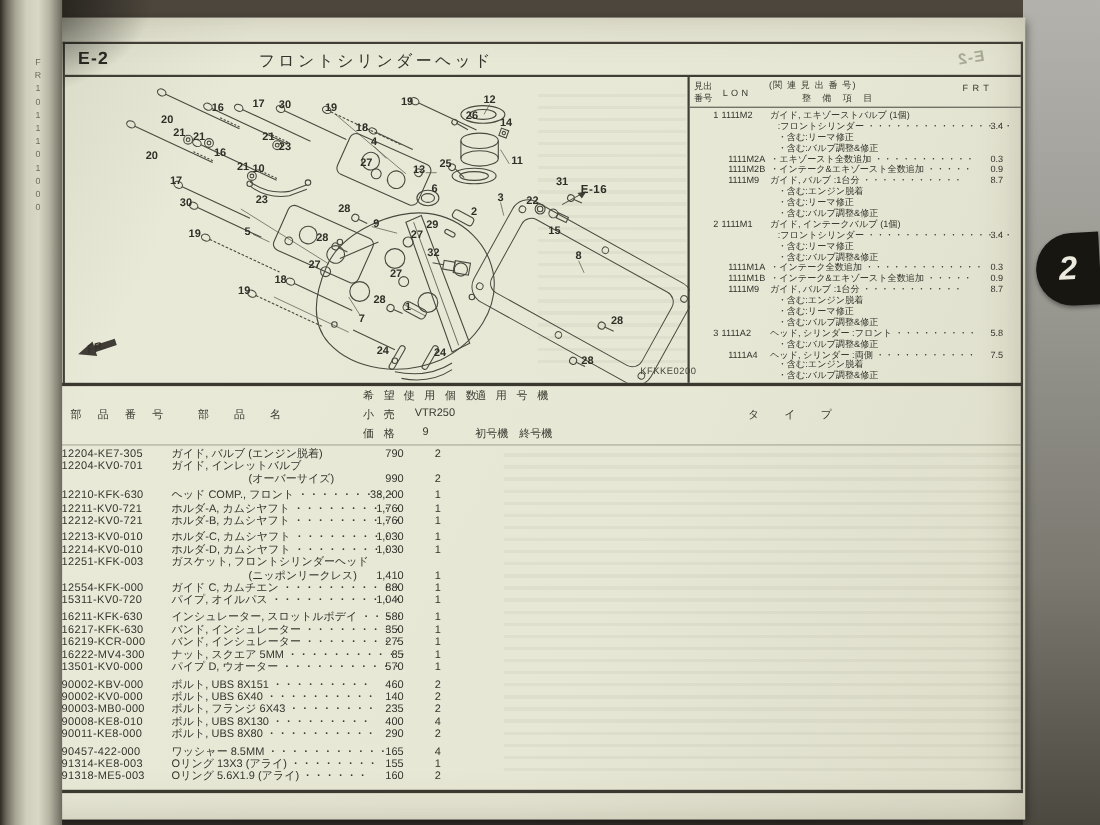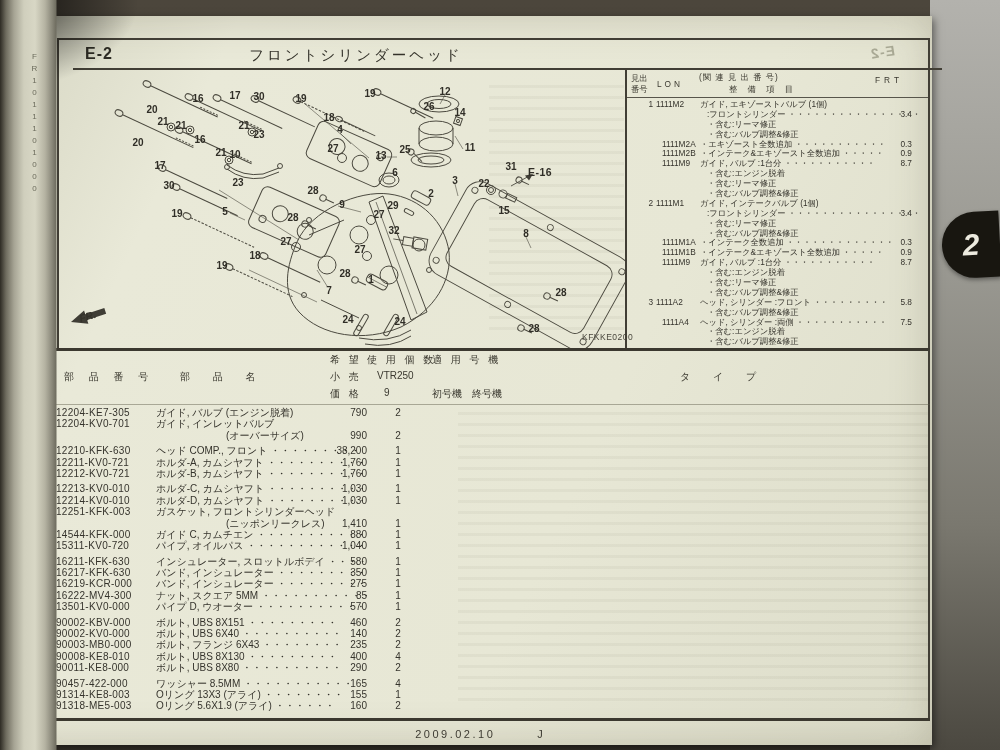--- a/index.html
+++ b/index.html
@@ -17,21 +17,21 @@
   
   .spine{position:absolute;left:0;top:0;width:57px;height:750px;z-index:5;
         background:linear-gradient(90deg,#2e2b24 0px,#6e6b5e 6px,#a6a494 14px,#d0cfbd 24px,#d8d7c5 35px,#b5b3a2 45px,#8a887a 52px,#6f6d60 56px,rgba(0,0,0,0) 57px);}
   .spine-text{position:absolute;left:30px;top:52px;writing-mode:vertical-rl;text-orientation:upright;
         font-size:8px;letter-spacing:3px;color:rgba(70,70,55,.75);}
   .mirrored-code{position:absolute;left:856px;top:28px;transform:scaleX(-1) rotate(9deg);
         font-weight:700;font-size:14px;color:rgba(110,110,88,.5);letter-spacing:1px;}
   
   .main-box{position:absolute;left:43px;top:22px;width:873px;height:312px;
         border:2px solid #413e35;border-bottom:none;box-sizing:border-box;}
-  .header-row{position:absolute;left:14px;top:0;width:100%;height:30px;border-bottom:2px solid #413e35;box-sizing:border-box;}
+  .header-row{position:absolute;left:0;top:0;width:100%;height:30px;border-bottom:2px solid #413e35;box-sizing:border-box;}
   .sec{position:absolute;left:12px;top:5px;font-weight:700;font-size:16px;letter-spacing:1px;color:#2e2c25;}
   .title{position:absolute;left:0;right:303px;top:6px;text-align:center;font-size:14.5px;letter-spacing:3px;color:#34322a;}
   
   .diagram{position:absolute;left:0;top:30px;width:568px;height:278px;}
   .diagram svg{position:absolute;left:0;top:0;}
   .callout{position:absolute;transform:translate(-50%,-50%);font-size:10px;font-weight:600;color:#302e27;white-space:nowrap;}
   .callout.b{font-weight:800;font-size:10.5px;letter-spacing:.5px;}
   .dcode{position:absolute;left:523px;top:262px;font-size:8.5px;letter-spacing:.5px;color:#4a483e;}
   .frlab{position:absolute;left:20px;top:240px;font-size:10.5px;font-weight:800;font-style:italic;transform:rotate(-16deg);color:#34322a;}
   .ghost{position:absolute;background:repeating-linear-gradient(0deg,rgba(118,116,96,.07) 0 3px,rgba(0,0,0,0) 3px 11px);}
@@ -445,44 +445,41 @@
           <div class="prow"><span class="p-no"></span><span class="p-code"></span><span class="p-name" style="padding-left: 70px;">(オーバーサイズ)</span><span class="p-price">990</span><span class="p-qty">2</span></div>
           <div class="pgap"></div>
           <div class="prow"><span class="p-no">3</span><span class="p-code">12210-KFK-630</span><span class="p-name">ヘッド COMP., フロント ・・・・・・・・・</span><span class="p-price">38,200</span><span class="p-qty">1</span></div>
           <div class="prow"><span class="p-no">4</span><span class="p-code">12211-KV0-721</span><span class="p-name">ホルダ-A, カムシヤフト ・・・・・・・・・・</span><span class="p-price">1,760</span><span class="p-qty">1</span></div>
           <div class="prow"><span class="p-no">5</span><span class="p-code">12212-KV0-721</span><span class="p-name">ホルダ-B, カムシヤフト ・・・・・・・・・・</span><span class="p-price">1,760</span><span class="p-qty">1</span></div>
           <div class="pgap"></div>
           <div class="prow"><span class="p-no">6</span><span class="p-code">12213-KV0-010</span><span class="p-name">ホルダ-C, カムシヤフト ・・・・・・・・・・</span><span class="p-price">1,030</span><span class="p-qty">1</span></div>
           <div class="prow"><span class="p-no">7</span><span class="p-code">12214-KV0-010</span><span class="p-name">ホルダ-D, カムシヤフト ・・・・・・・・・・</span><span class="p-price">1,030</span><span class="p-qty">1</span></div>
           <div class="prow"><span class="p-no">8</span><span class="p-code">12251-KFK-003</span><span class="p-name">ガスケット, フロントシリンダーヘッド</span><span class="p-price"></span><span class="p-qty"></span></div>
           <div class="prow"><span class="p-no"></span><span class="p-code"></span><span class="p-name" style="padding-left: 70px;">(ニッポンリークレス)</span><span class="p-price">1,410</span><span class="p-qty">1</span></div>
-          <div class="prow"><span class="p-no">9</span><span class="p-code">14544-KFK-000</span><span class="p-name">ガイド C, カムチエン ・・・・・・・・・・・</span><span class="p-price">880</span><span class="p-qty">1</span></div>
+          <div class="prow"><span class="p-no">9</span><span class="p-code">12554-KFK-000</span><span class="p-name">ガイド C, カムチエン ・・・・・・・・・・・</span><span class="p-price">880</span><span class="p-qty">1</span></div>
           <div class="prow"><span class="p-no">10</span><span class="p-code">15311-KV0-720</span><span class="p-name">パイプ, オイルパス ・・・・・・・・・・・・</span><span class="p-price">1,040</span><span class="p-qty">1</span></div>
           <div class="pgap"></div>
           <div class="prow"><span class="p-no">11</span><span class="p-code">16211-KFK-630</span><span class="p-name">インシュレーター, スロットルボデイ ・・・・</span><span class="p-price">580</span><span class="p-qty">1</span></div>
           <div class="prow"><span class="p-no">12</span><span class="p-code">16217-KFK-630</span><span class="p-name">バンド, インシュレーター ・・・・・・・・・</span><span class="p-price">350</span><span class="p-qty">1</span></div>
           <div class="prow"><span class="p-no">13</span><span class="p-code">16219-KCR-000</span><span class="p-name">バンド, インシュレーター ・・・・・・・・・</span><span class="p-price">275</span><span class="p-qty">1</span></div>
           <div class="prow"><span class="p-no">14</span><span class="p-code">16222-MV4-300</span><span class="p-name">ナット, スクエア 5MM ・・・・・・・・・・・</span><span class="p-price">85</span><span class="p-qty">1</span></div>
           <div class="prow"><span class="p-no">15</span><span class="p-code">13501-KV0-000</span><span class="p-name">パイプ D, ウオーター ・・・・・・・・・・・</span><span class="p-price">570</span><span class="p-qty">1</span></div>
           <div class="pgap"></div>
           <div class="prow"><span class="p-no">16</span><span class="p-code">90002-KBV-000</span><span class="p-name">ボルト, UBS 8X151 ・・・・・・・・・</span><span class="p-price">460</span><span class="p-qty">2</span></div>
           <div class="prow"><span class="p-no">17</span><span class="p-code">90002-KV0-000</span><span class="p-name">ボルト, UBS 6X40 ・・・・・・・・・・</span><span class="p-price">140</span><span class="p-qty">2</span></div>
           <div class="prow"><span class="p-no">18</span><span class="p-code">90003-MB0-000</span><span class="p-name">ボルト, フランジ 6X43 ・・・・・・・・</span><span class="p-price">235</span><span class="p-qty">2</span></div>
           <div class="prow"><span class="p-no">19</span><span class="p-code">90008-KE8-010</span><span class="p-name">ボルト, UBS 8X130 ・・・・・・・・・</span><span class="p-price">400</span><span class="p-qty">4</span></div>
           <div class="prow"><span class="p-no">20</span><span class="p-code">90011-KE8-000</span><span class="p-name">ボルト, UBS 8X80 ・・・・・・・・・・</span><span class="p-price">290</span><span class="p-qty">2</span></div>
           <div class="pgap"></div>
           <div class="prow"><span class="p-no">21</span><span class="p-code">90457-422-000</span><span class="p-name">ワッシャー 8.5MM ・・・・・・・・・・・</span><span class="p-price">165</span><span class="p-qty">4</span></div>
           <div class="prow"><span class="p-no">22</span><span class="p-code">91314-KE8-003</span><span class="p-name">Oリング 13X3 (アライ) ・・・・・・・・</span><span class="p-price">155</span><span class="p-qty">1</span></div>
           <div class="prow"><span class="p-no">23</span><span class="p-code">91318-ME5-003</span><span class="p-name">Oリング 5.6X1.9 (アライ) ・・・・・・</span><span class="p-price">160</span><span class="p-qty">2</span></div>
         </div>
     </div>
 
-    <div class="footer">
-      <span>2009.02.10</span><span class="j">J</span>
-    </div>
   </div>
 
   <div class="spine">
     <div class="spine-text"><span>FR</span><span>1011101000</span></div>
   </div>
   <div class="corner-shadow"></div>
 
   <div class="tab">
     <span>2</span>
   </div>

